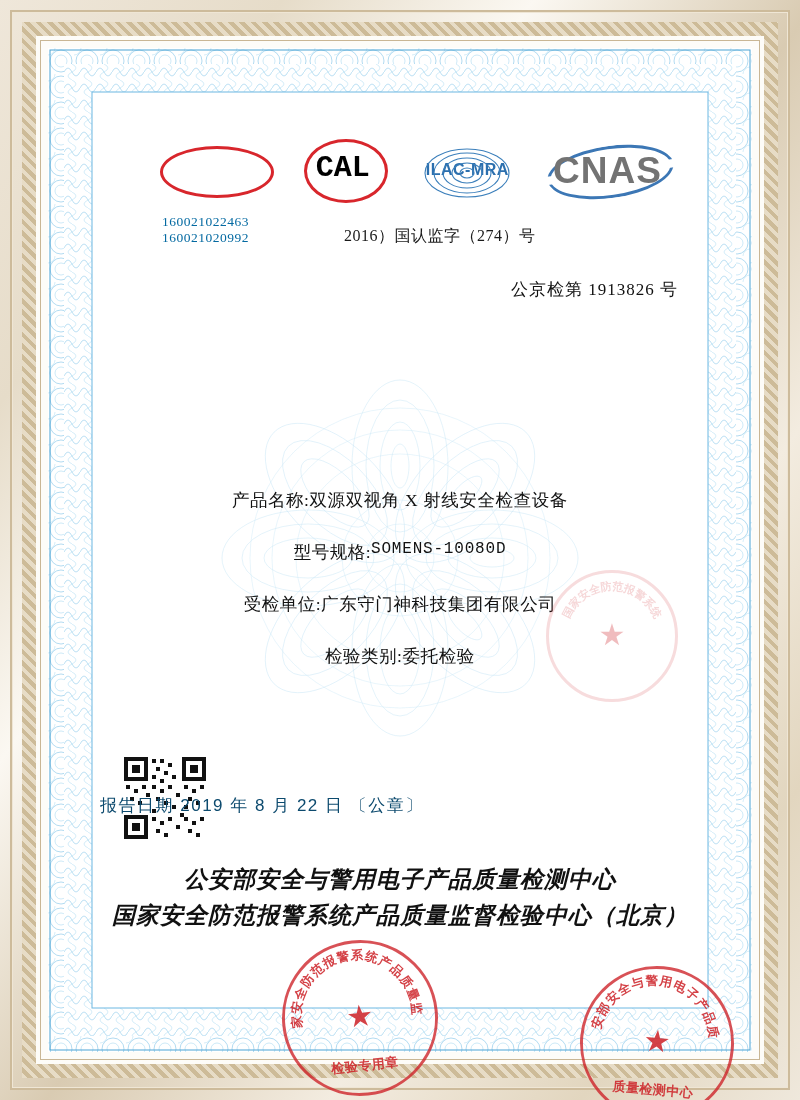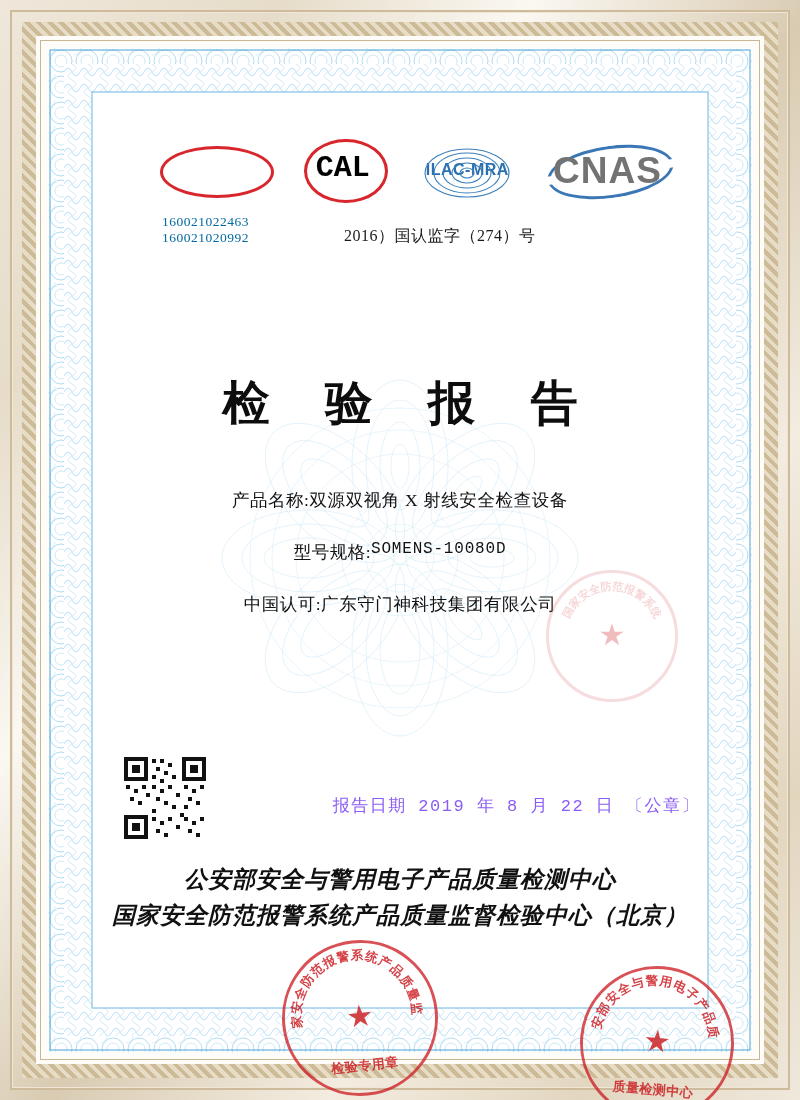--- a/index.html
+++ b/index.html
@@ -268,24 +268,24 @@
     width: 86px;
     height: 86px;
   }
   .qr svg { display:block; }
 
   .date-line {
     position: absolute;
     left: 0;
     top: 694px;
     width: 600px;
-    text-align: right;
-    font-family: Liberation Mono, monospace;
+    text-align: left;
+    font-family: Liberation Sans, sans-serif;
     font-size: 17px;
-    color: #8b5cf6;
+    color: #0c4a6e;
     letter-spacing: 1.5px;
   }
 
   .org-lines {
     position: absolute;
     left: -70px;
     top: 762px;
     width: 740px;
     text-align: center;
     font-family: "Liberation Serif", serif;
@@ -480,35 +480,39 @@
     </div>
 
     <div class="lab-codes">
       <div>160021022463</div>
       <div>160021020992</div>
     </div>
     <div class="gov-code">
       <span>2016）国认监字（274）号</span>
     </div>
 
-
-    <div class="title">检 验 报 告</div>
+    <div class="report-no">公京检第 1913826 号</div>
+
 
     <div class="fields">
       <div class="field">
         <span class="label">产品名称:</span>
         <span class="value">双源双视角 X 射线安全检查设备</span>
       </div>
       <div class="field mono">
         <span class="label">型号规格:</span>
         <span class="value">SOMENS-10080D</span>
       </div>
       <div class="field">
-        <span class="label">中国认可:</span>
+        <span class="label">受检单位:</span>
         <span class="value">广东守门神科技集团有限公司</span>
+      </div>
+      <div class="field">
+        <span class="label">检验类别:</span>
+        <span class="value">委托检验</span>
       </div>
     </div>
 
     <div class="qr">
       <svg width="86" height="86" viewBox="0 0 86 86">
         <rect width="86" height="86" fill="#ffffff"></rect>
         <g fill="#111">
           <rect x="2" y="2" width="24" height="24"></rect>
           <rect x="60" y="2" width="24" height="24"></rect>
           <rect x="2" y="60" width="24" height="24"></rect>

